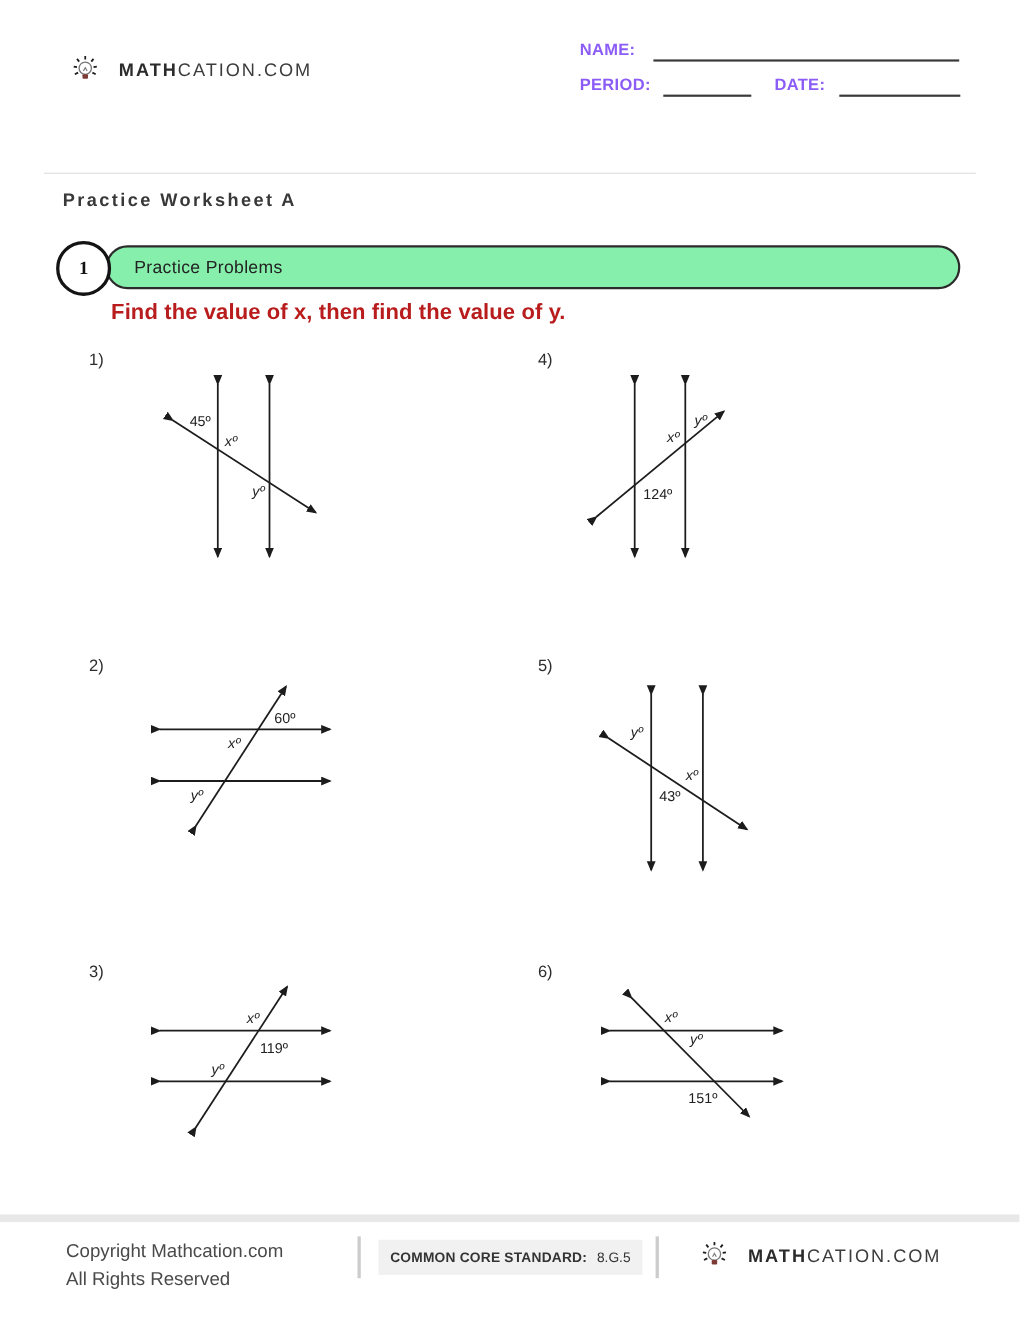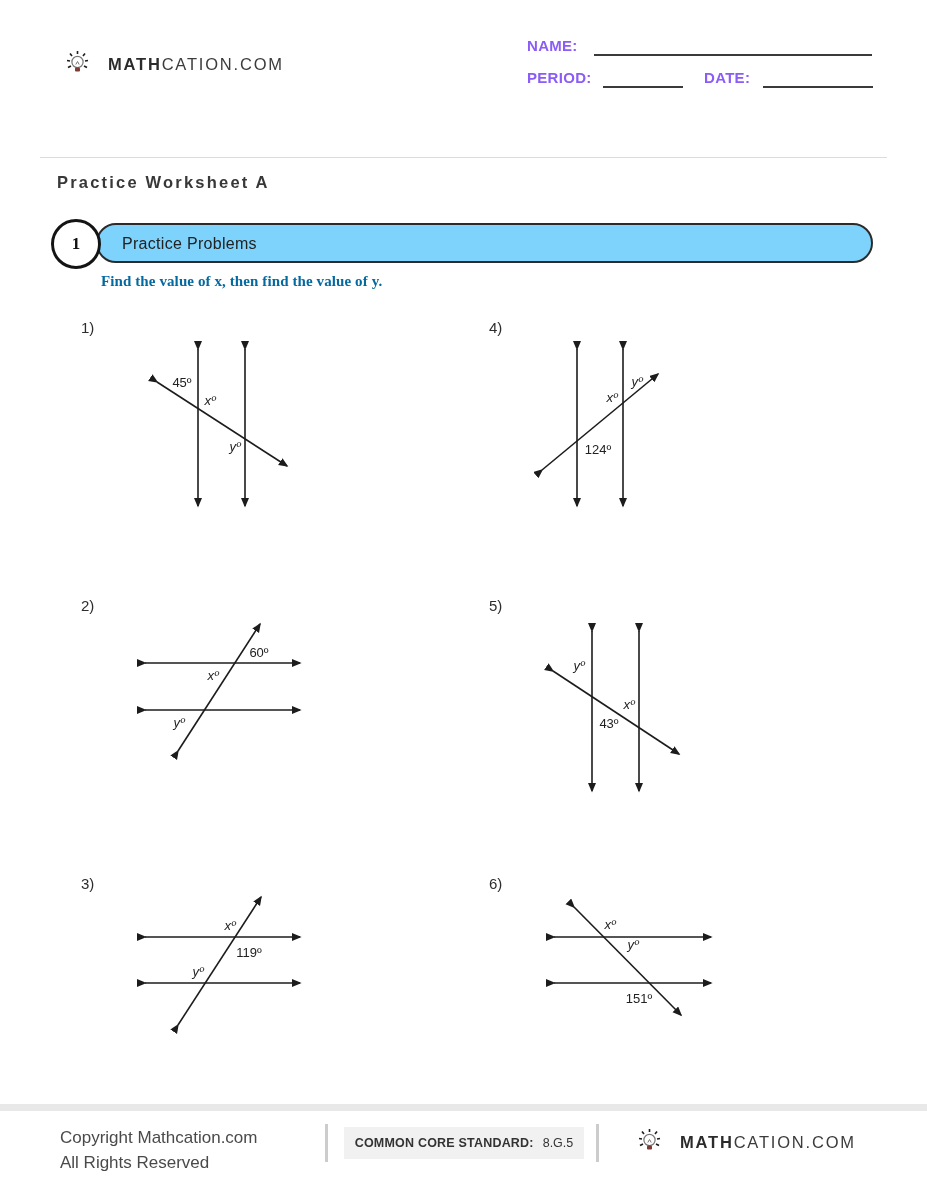--- a/index.html
+++ b/index.html
@@ -17,28 +17,28 @@
   
   .field-label{font-weight:700;font-size:15px;color:#8b5cf6;letter-spacing:.3px;}
   .write-line{border-bottom:2px solid #3a3a3a;height:0;}
 
   
   .doc-title{font-size:22px;font-weight:700;letter-spacing:1.8px;color:#3b3b3b;white-space:nowrap;}
   .rule{height:1px;background:#dcdcdc;}
   .doc-subtitle{font-size:16.5px;font-weight:700;letter-spacing:2.2px;color:#383838;white-space:nowrap;}
 
   
-  .pill{border:2px solid #2b2b2b;border-radius:21px;background:#7dd3fc;box-sizing:border-box;}
+  .pill{border:2px solid #2b2b2b;border-radius:21px;background:#86efac;box-sizing:border-box;}
   .pill-label{line-height:37px;padding-left:24px;font-size:16px;color:#222;letter-spacing:.3px;}
   .num-circle{
     width:44px;height:44px;border:3px solid #141414;border-radius:50%;background:#fff;
     display:flex;align-items:center;justify-content:center;
     font-family:"Liberation Serif","DejaVu Serif",serif;font-weight:700;font-size:17px;color:#111;
   }
-  .instruction{font-weight:700;font-size:15px;color:#0369a1;letter-spacing:.1px;font-family:Liberation Serif, serif;}
+  .instruction{font-weight:700;font-size:20px;color:#b91c1c;letter-spacing:.1px;}
 
   
   .prob-num{font-size:15px;color:#2d2d2d;}
   svg text{font-family:"Liberation Sans","DejaVu Sans",sans-serif;font-size:13px;fill:#222;}
   svg text.var{font-style:italic;}
   svg line{stroke:#1c1c1c;stroke-width:1.6;}
 
   
   .footer-bar{background:#e8e8e8;}
   .copyright{font-size:17px;color:#4a4a4a;line-height:1.45;}

